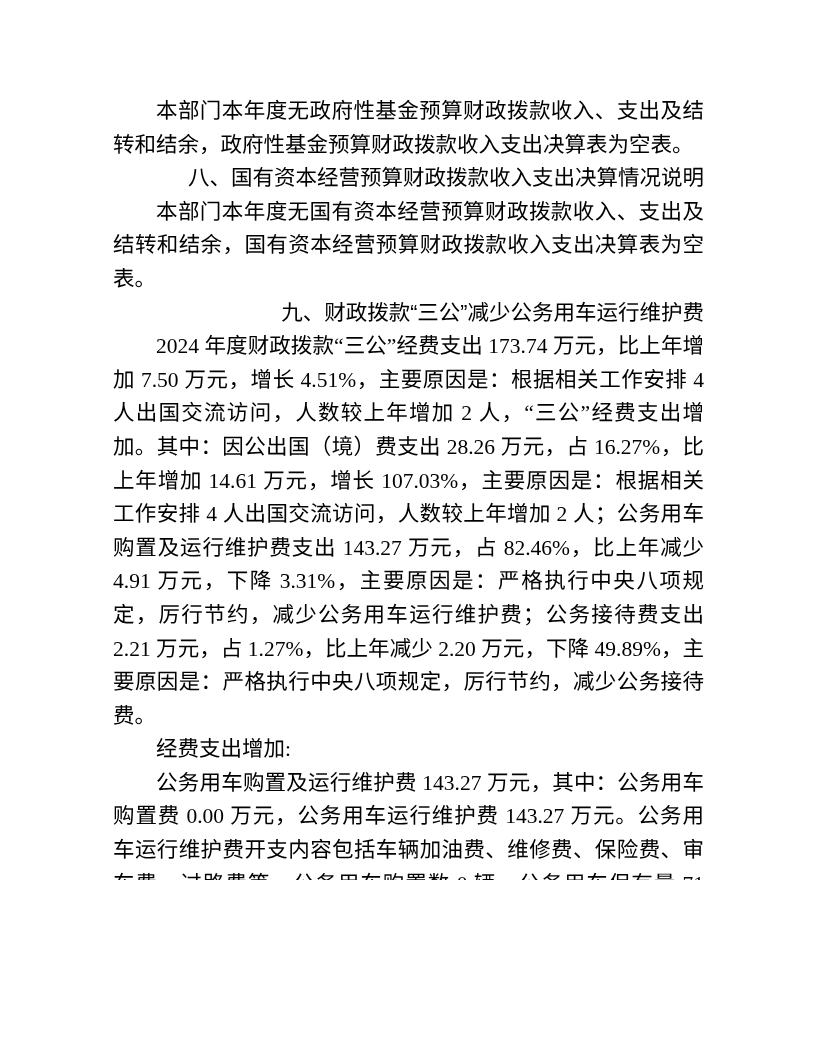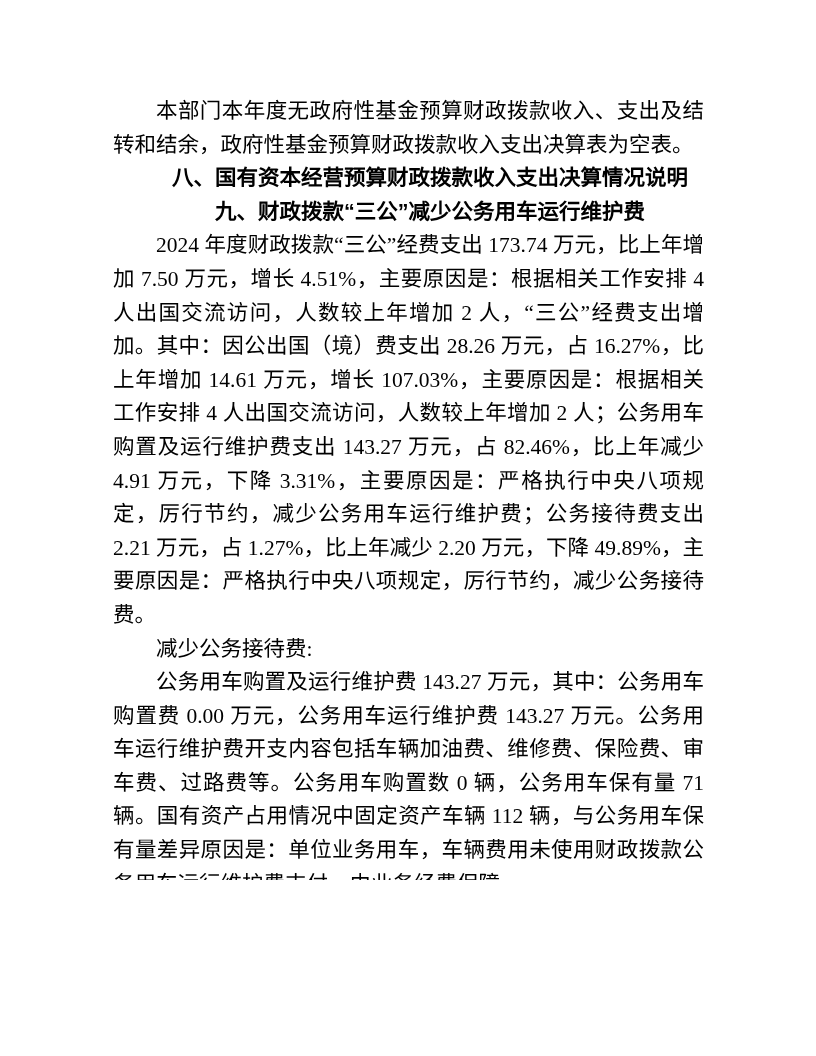--- a/index.html
+++ b/index.html
@@ -28,29 +28,30 @@
     line-height: 33.6px;
     text-indent: 2em;
   }
   p.body-para {
     font-family: "Liberation Serif", "DejaVu Serif", serif;
     text-align: justify;
     text-justify: inter-character;
   }
   p.heading-para {
     font-family: "Liberation Sans", "DejaVu Sans", sans-serif;
-    font-weight: bold;
-    text-align: center;
+    font-weight: normal;
+    text-align: right;
   }
 </style>
 </head>
 <body>
 
 <div class="page">
   <div class="content" id="content-root">
       <p class="body-para">本部门本年度无政府性基金预算财政拨款收入、支出及结转和结余，政府性基金预算财政拨款收入支出决算表为空表。</p>
       <p class="heading-para">八、国有资本经营预算财政拨款收入支出决算情况说明</p>
+      <p class="body-para">本部门本年度无国有资本经营预算财政拨款收入、支出及结转和结余，国有资本经营预算财政拨款收入支出决算表为空表。</p>
       <p class="heading-para">九、财政拨款“三公”减少公务用车运行维护费</p>
       <p class="body-para">2024 年度财政拨款“三公”经费支出 173.74 万元，比上年增加 7.50 万元，增长 4.51%，主要原因是：根据相关工作安排 4 人出国交流访问，人数较上年增加 2 人，“三公”经费支出增加。其中：因公出国（境）费支出 28.26 万元，占 16.27%，比上年增加 14.61 万元，增长 107.03%，主要原因是：根据相关工作安排 4 人出国交流访问，人数较上年增加 2 人；公务用车购置及运行维护费支出 143.27 万元，占 82.46%，比上年减少 4.91 万元，下降 3.31%，主要原因是：严格执行中央八项规定，厉行节约，减少公务用车运行维护费；公务接待费支出 2.21 万元，占 1.27%，比上年减少 2.20 万元，下降 49.89%，主要原因是：严格执行中央八项规定，厉行节约，减少公务接待费。</p>
-      <p class="body-para">减少公务接待费:</p>
+      <p class="body-para">经费支出增加:</p>
       <p class="body-para">公务用车购置及运行维护费 143.27 万元，其中：公务用车购置费 0.00 万元，公务用车运行维护费 143.27 万元。公务用车运行维护费开支内容包括车辆加油费、维修费、保险费、审车费、过路费等。公务用车购置数 0 辆，公务用车保有量 71 辆。国有资产占用情况中固定资产车辆 112 辆，与公务用车保有量差异原因是：单位业务用车，车辆费用未使用财政拨款公务用车运行维护费支付，由业务经费保障。</p>
     </div>
 </div>
 
 </body></html>

